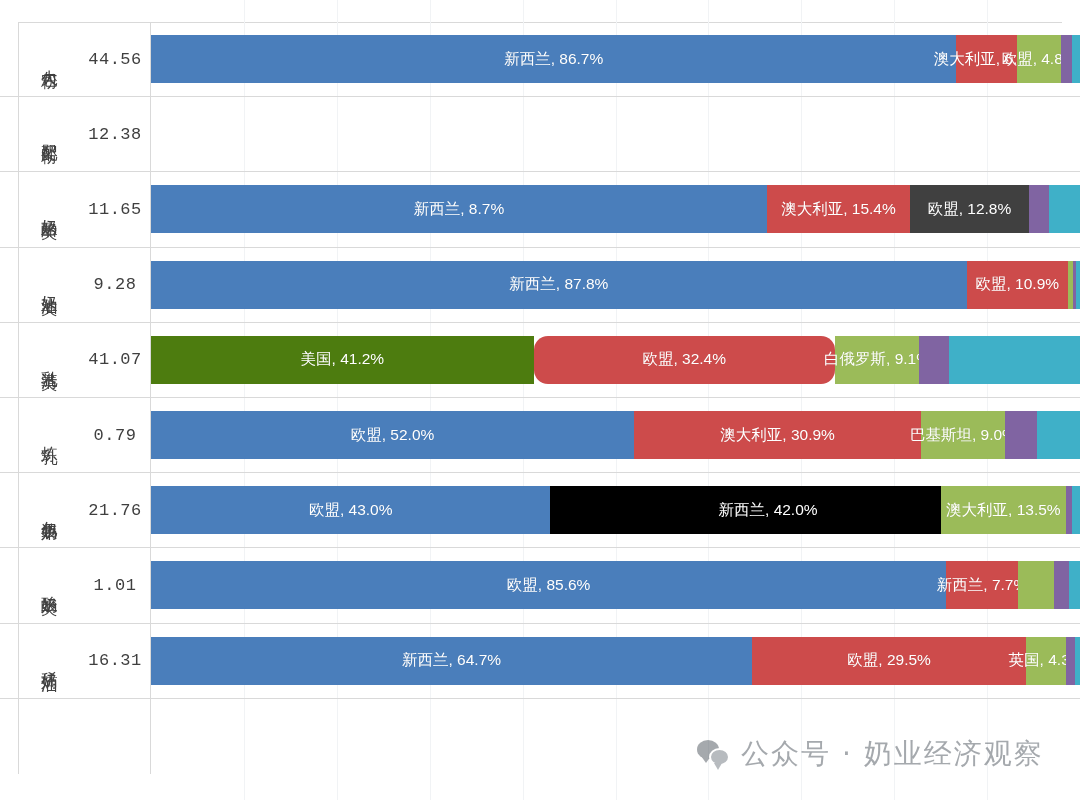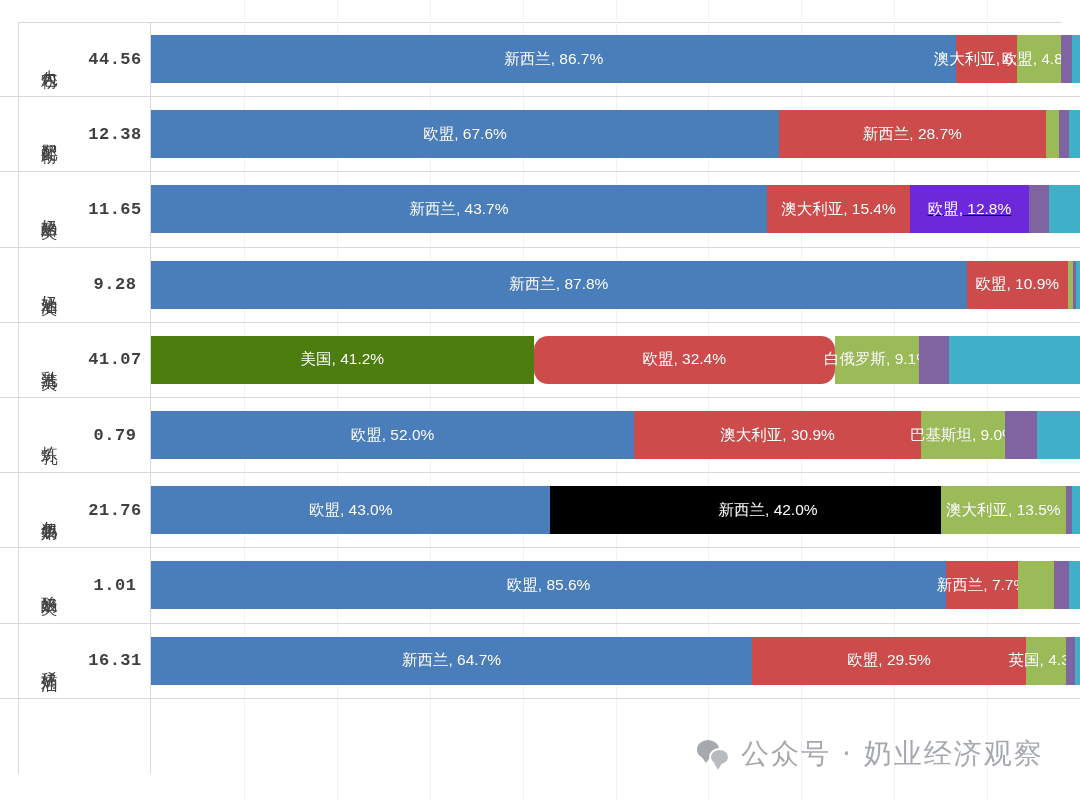--- a/index.html
+++ b/index.html
@@ -78,21 +78,21 @@
     white-space: normal;
     max-height: 60px;
     letter-spacing: 1px;
   }
   .value-cell {
     position: absolute;
     left: 80px; top: 0;
     width: 70px; height: 100%;
     display: flex; align-items: center; justify-content: center;
     font-size: 17px;
-    font-weight: bold;
+    font-weight: normal;
     color: #3f3f3f;
     font-family: "Liberation Mono", "DejaVu Sans Mono", monospace;
     letter-spacing: 0.5px;
   }
   .bar-cell {
     position: absolute;
     left: 151px; top: 0;
     right: 0; height: 100%;
     display: flex; align-items: center;
   }
@@ -202,50 +202,37 @@
           </div>
         </div>
       </div>
       <div class="row">
         <div class="cat-cell">
           <div class="cat-label-wrap">
             <div class="cat-label">婴配粉</div>
           </div>
         </div>
         <div class="value-cell">12.38</div>
-        <div class="bar-cell">
-          <div class="bar">
-            <div class="seg" style="width: 67.6%; background: rgb(74, 126, 187);">
-              <span class="seg-label">欧盟, 67.6%</span>
-            </div>
-            <div class="seg" style="width: 28.7%; background: rgb(205, 75, 75);">
-              <span class="seg-label">新西兰, 28.7%</span>
-            </div>
-            <div class="seg" style="width: 1.4%; background: rgb(155, 187, 89);"></div>
-            <div class="seg" style="width: 1.1%; background: rgb(128, 100, 162);"></div>
-            <div class="seg" style="width: 1.2%; background: rgb(63, 176, 200);"></div>
-          </div>
-        </div>
       </div>
       <div class="row">
         <div class="cat-cell">
           <div class="cat-label-wrap">
             <div class="cat-label">奶酪类</div>
           </div>
         </div>
         <div class="value-cell">11.65</div>
         <div class="bar-cell">
           <div class="bar">
             <div class="seg" style="width: 66.3%; background: rgb(74, 126, 187);">
-              <span class="seg-label">新西兰, 43.7%</span>
+              <span class="seg-label">新西兰, 8.7%</span>
             </div>
             <div class="seg" style="width: 15.4%; background: rgb(205, 75, 75);">
               <span class="seg-label">澳大利亚, 15.4%</span>
             </div>
-            <div class="seg" style="width: 12.8%; background: #6d28d9; text-decoration: underline;">
+            <div class="seg" style="width: 12.8%; background: #404040;">
               <span class="seg-label">欧盟, 12.8%</span>
             </div>
             <div class="seg" style="width: 2.2%; background: rgb(128, 100, 162);"></div>
             <div class="seg" style="width: 3.3%; background: rgb(63, 176, 200);"></div>
           </div>
         </div>
       </div>
       <div class="row">
         <div class="cat-cell">
           <div class="cat-label-wrap">

